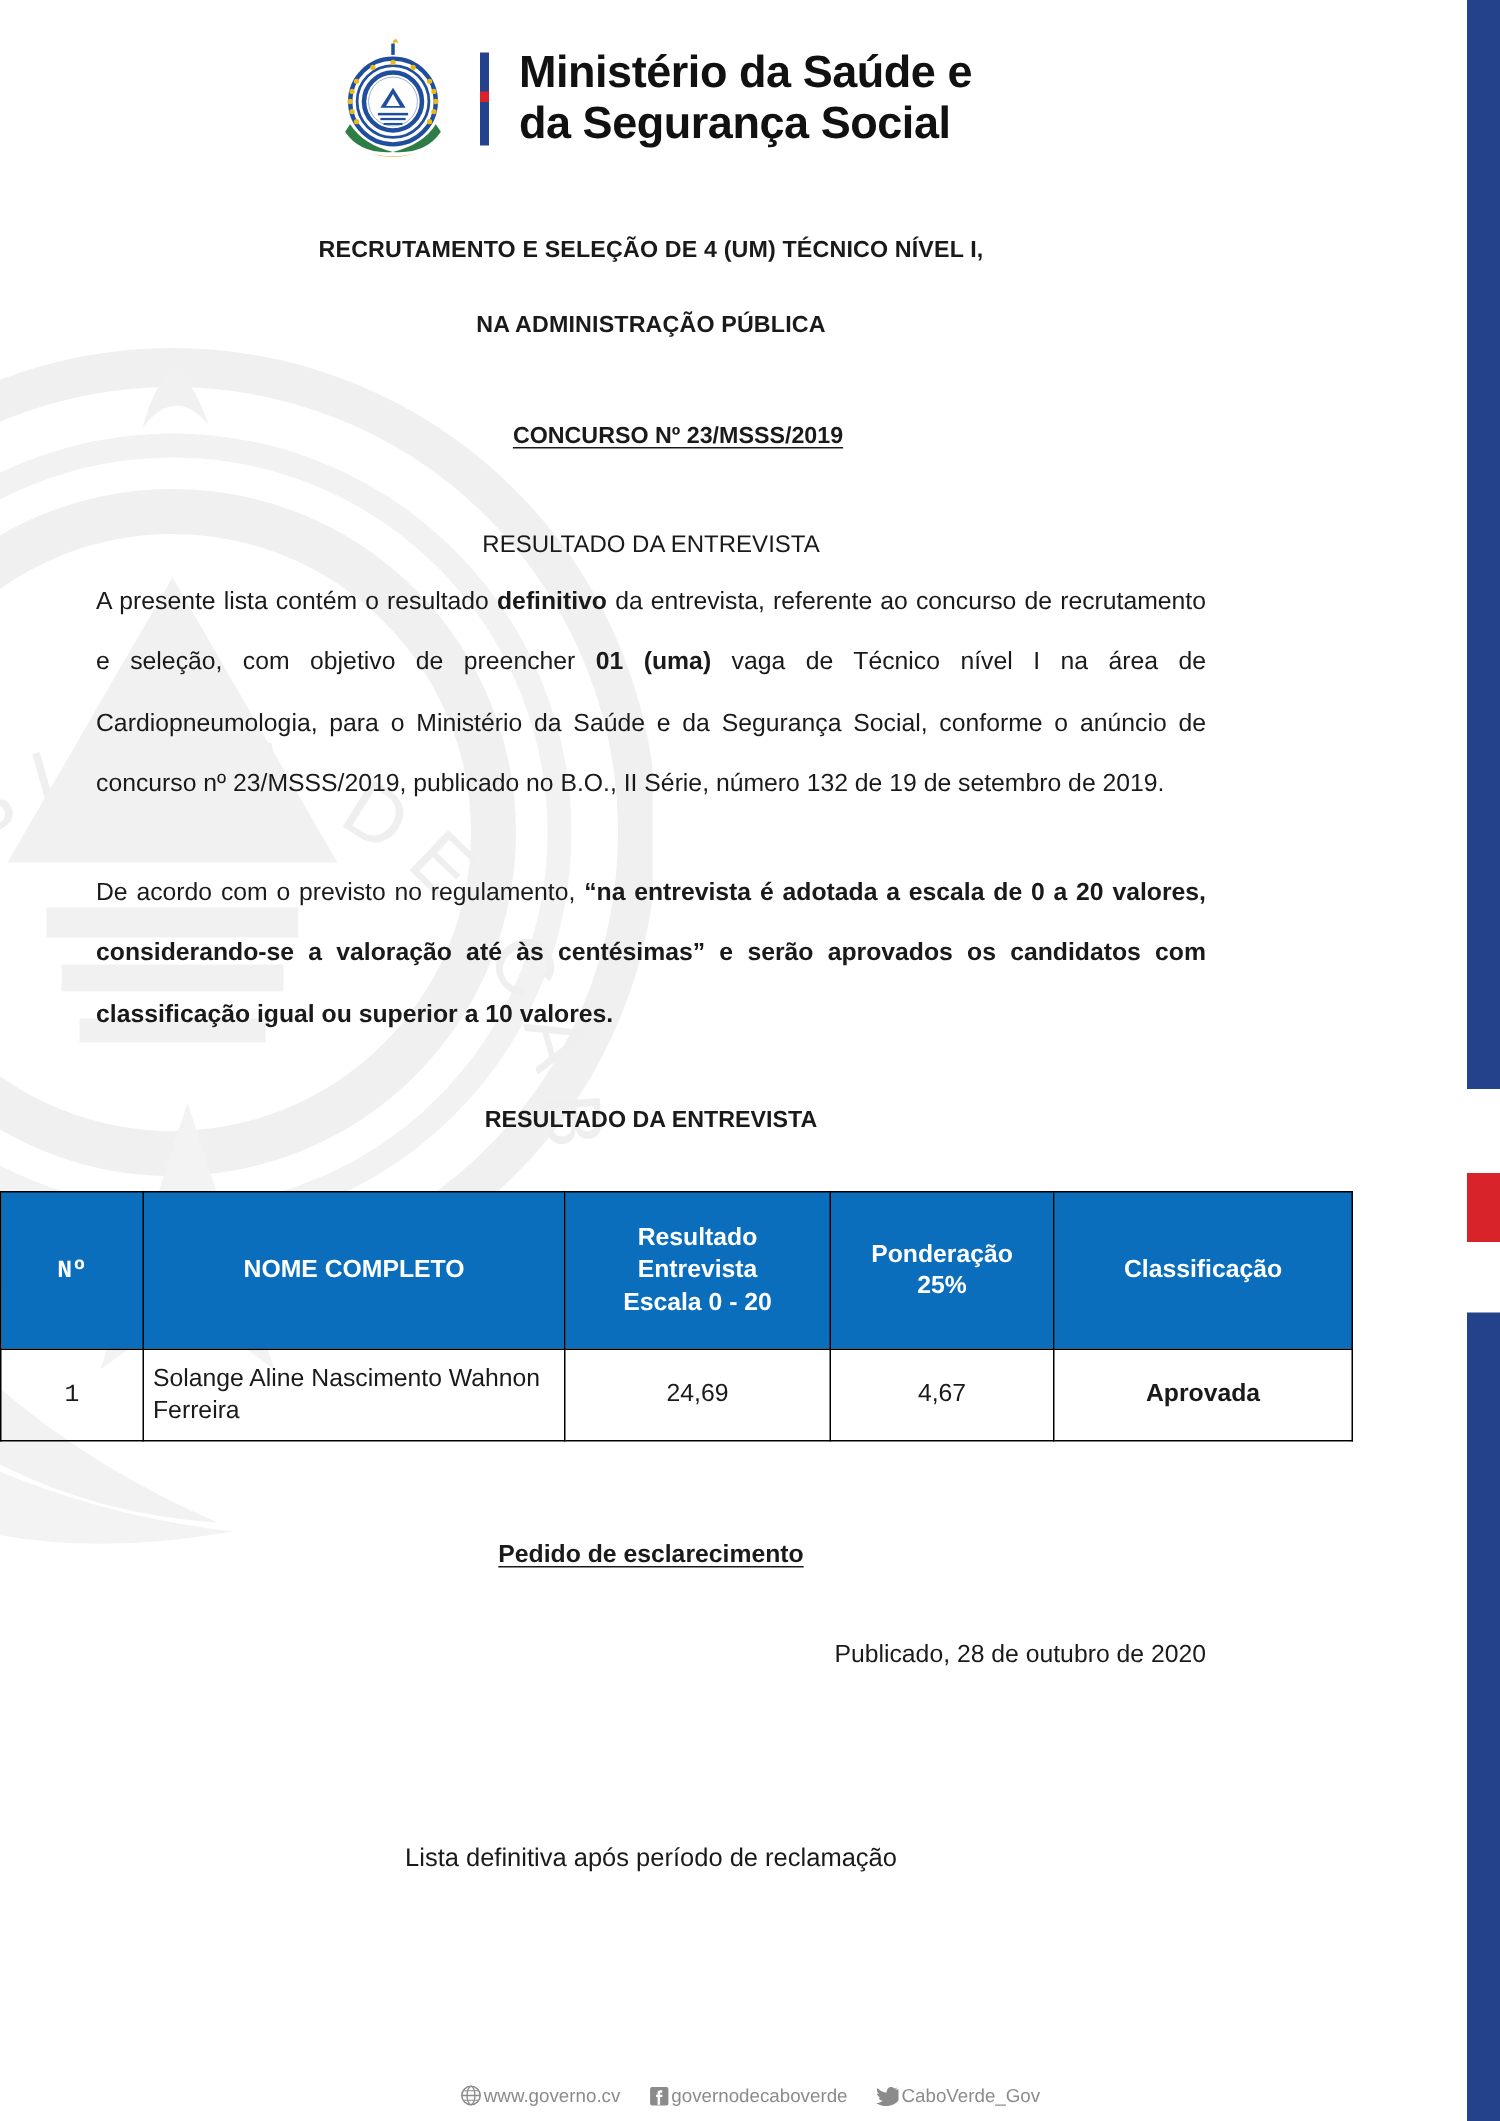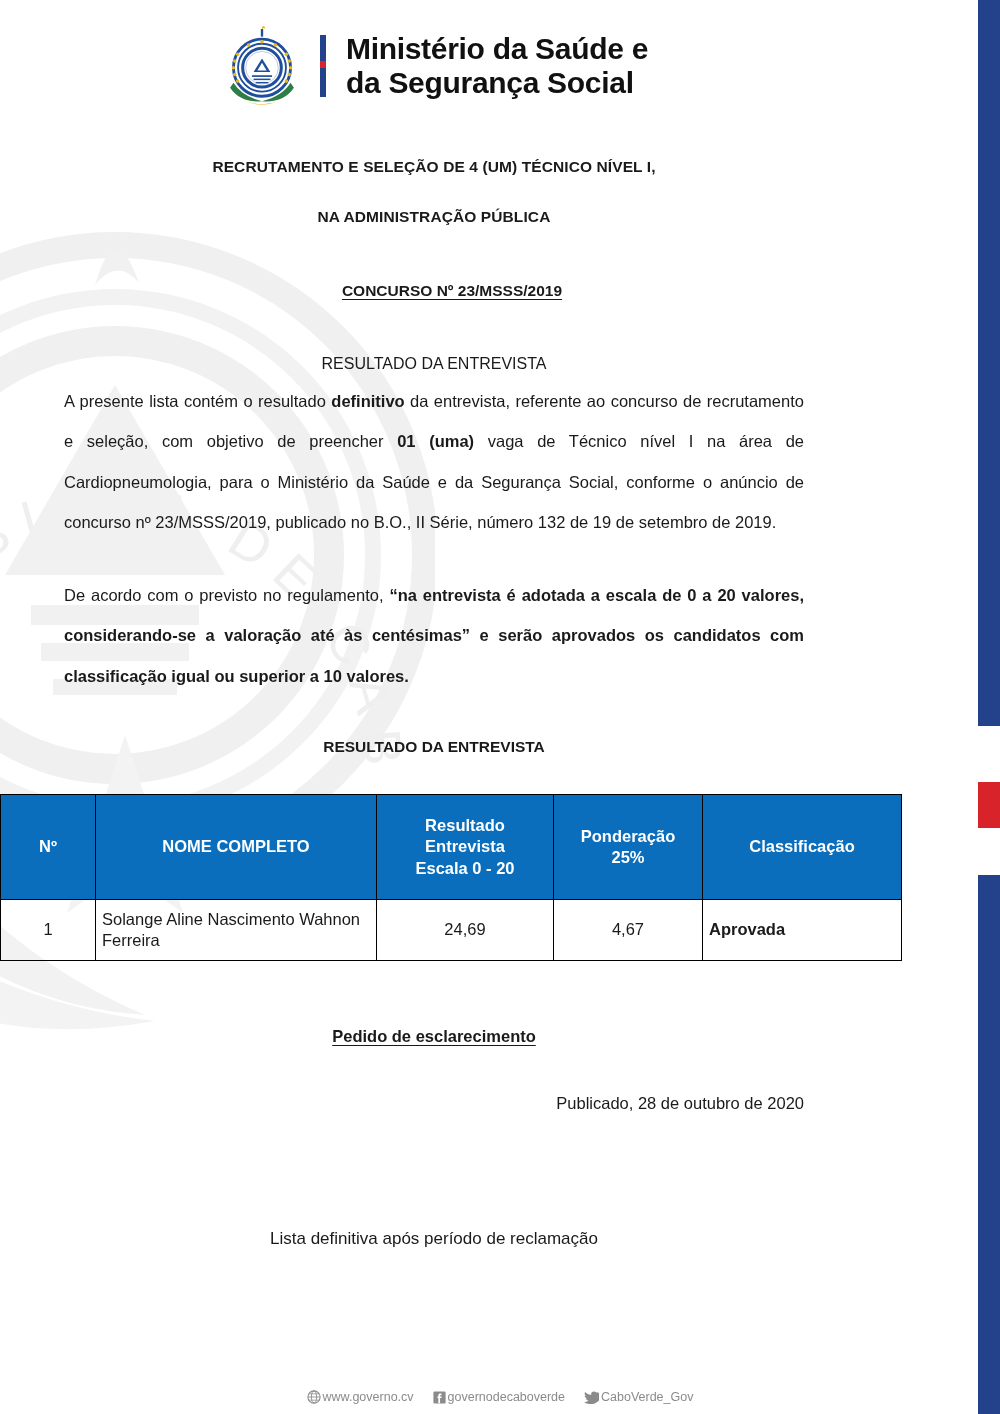--- a/index.html
+++ b/index.html
@@ -94,25 +94,25 @@
     padding:4px 6px;
     vertical-align:middle;
   }
   #results-table thead th {
     background:#0a6ebd; color:#ffffff;
     font-weight:bold; font-size:16.5px;
     line-height:1.28; text-align:center;
     height:96px;
   }
   #results-table tbody td { height:52px; font-size:16.5px; }
-  .col-n    { width:82px;  text-align:center; }
+  .col-n    { width:82px;  text-align:center;font-family:Liberation Mono, monospace; }
   .col-nome { width:268px; text-align:left; line-height:1.30; padding-left:10px; }
   .col-res  { width:164px; text-align:center; }
   .col-pond { width:136px; text-align:center; }
-  .col-clas { width:186px; font-weight:bold; }
+  .col-clas { width:186px; text-align:center; font-weight:bold; }
 
   
   #pedido-heading {
     text-align:center; font-weight:bold; font-size:16.5px;
     text-decoration:underline; text-underline-offset:3px;
     margin-top:66px;
   }
   #pedido-para {
     width:740px; margin:18px auto 0 auto; font-size:16.5px;
     line-height:2.45; text-align:justify;

